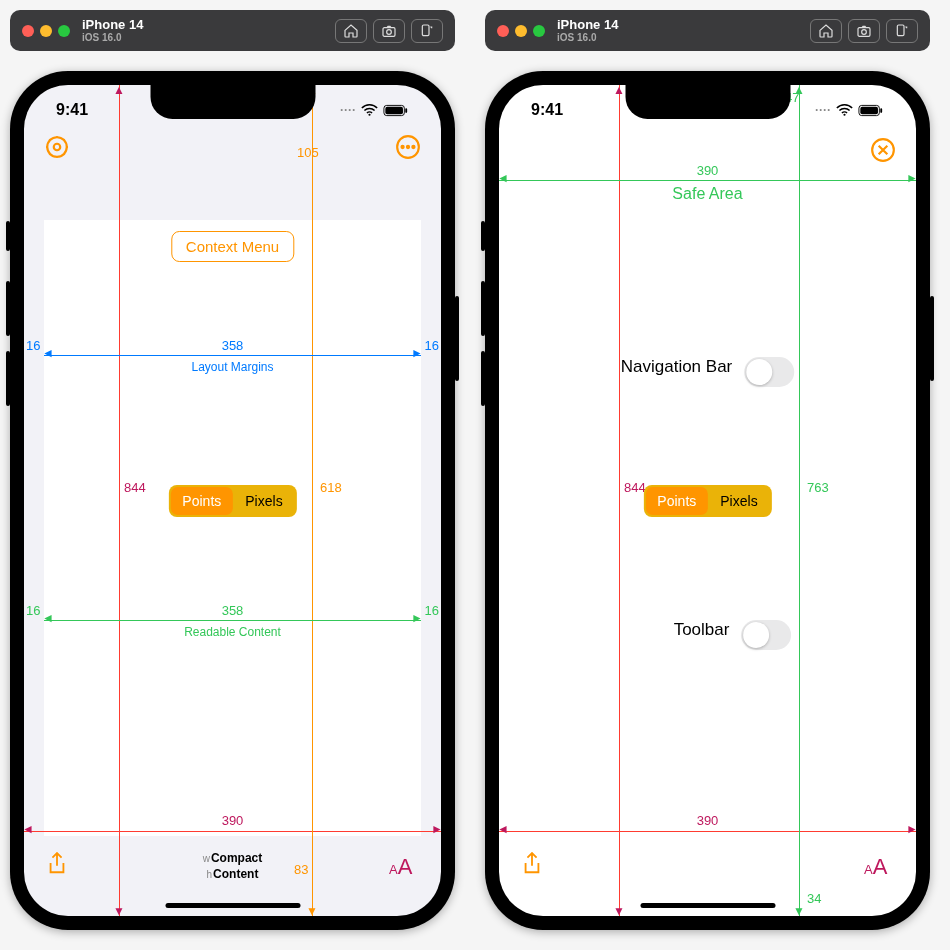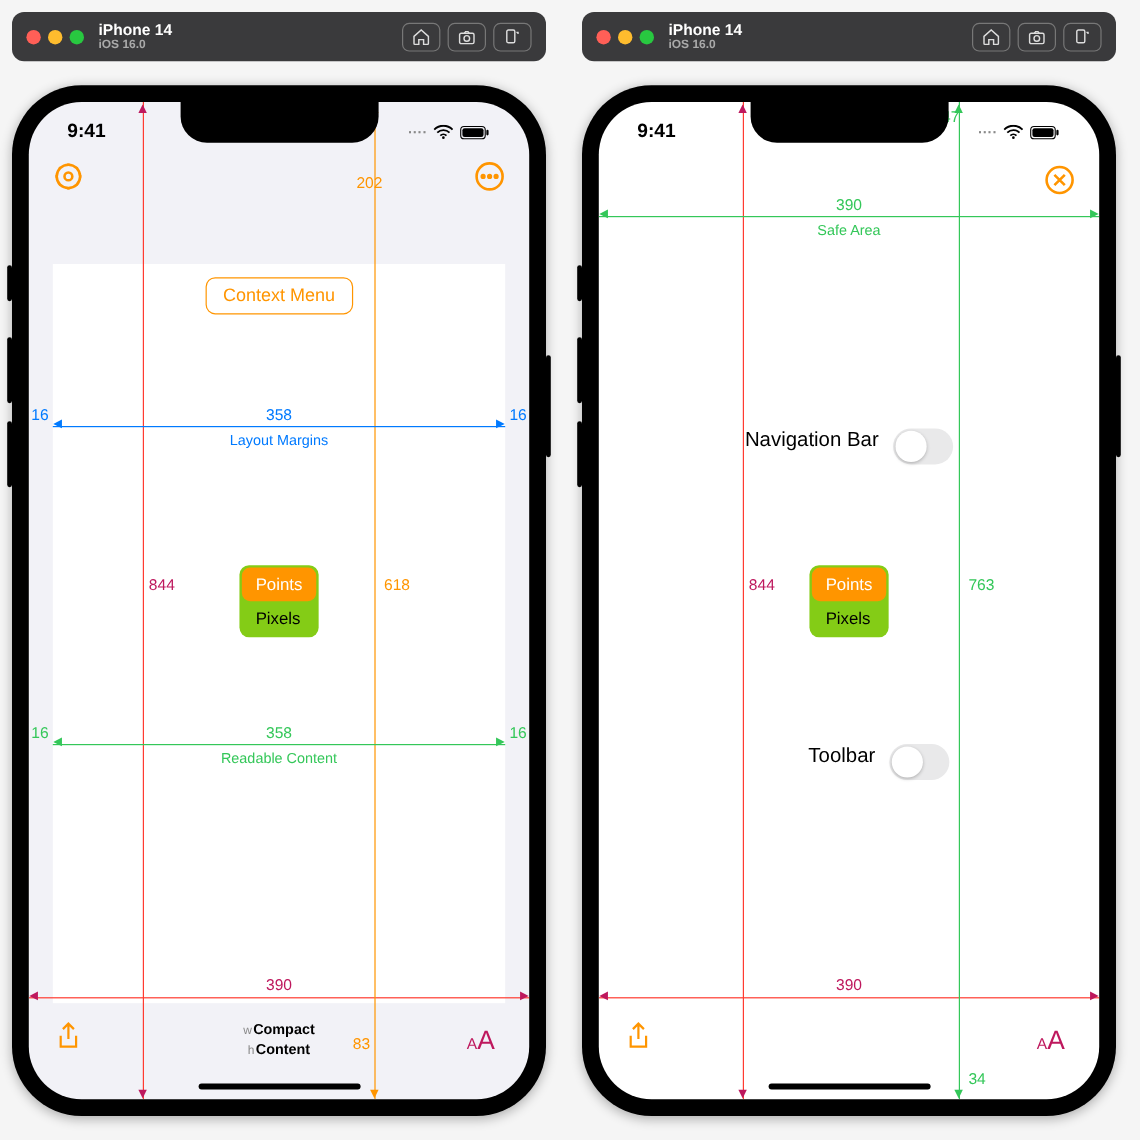--- a/index.html
+++ b/index.html
@@ -89,23 +89,22 @@
   }
 
   .ctx-btn{
     position:absolute;top:146px;left:50%;transform:translateX(-50%);
     border:1.5px solid #ff9500;color:#ff9500;padding:6px 14px;
     border-radius:8px;font-size:15px;z-index:45;background:#fff;
   }
 
   .seg{
     position:absolute;top:50%;left:50%;transform:translate(-50%,-50%);
-    display:flex;background:#84cc16;border-radius:8px;padding:2px;z-index:45;
+    display:flex;background:#eab308;border-radius:8px;padding:2px;z-index:45;
     font-size:14px;
-    flex-direction:column;
   }
   .seg .opt{padding:6px 12px;border-radius:7px}
   .seg .opt.sel{background:#ff9500;color:#fff;font-weight:500}
 
   
   .mline{position:absolute;z-index:30;font-size:13px}
   .mline.h{left:0;right:0;height:0;border-top:1.5px solid}
   .mline.v{top:0;bottom:0;width:0;border-left:1.5px solid}
   .mline.h.arrows::before{content:"◄";position:absolute;left:-2px;top:-10px;font-size:12px}
   .mline.h.arrows::after{content:"►";position:absolute;right:-2px;top:-10px;font-size:12px}
@@ -218,21 +217,21 @@
 
       <div class="content"></div>
 
       <div class="mline v red arrows" style="left:95px;top:0;bottom:0"></div>
       <div class="margin-num red" style="left:100px;top:395px">844</div>
 
       <div class="mline h red arrows" style="left:0;right:0;bottom:84px"></div>
       <div class="margin-num red" style="left:50%;transform:translateX(-50%);bottom:88px">390</div>
 
       <div class="mline v orange arrows" style="left:288px;top:0;bottom:0"></div>
-      <div class="margin-num orange" style="left:273px;top:60px">202</div>
+      <div class="margin-num orange" style="left:273px;top:60px">105</div>
       <div class="margin-num orange" style="left:296px;top:395px">618</div>
       <div class="margin-num orange" style="left:270px;bottom:39px">83</div>
 
       <div class="mline h blue arrows" style="left:20px;right:20px;top:270px"></div>
       <div class="margin-num blue" style="left:50%;transform:translateX(-50%);top:253px">358</div>
       <div class="margin-num blue" style="left:50%;transform:translateX(-50%);top:275px;font-size:12px">Layout Margins</div>
       <div class="margin-num blue" style="left:2px;top:253px">16</div>
       <div class="margin-num blue" style="right:2px;top:253px">16</div>
 
       <div class="mline h green arrows" style="left:20px;right:20px;top:535px"></div>
@@ -336,21 +335,21 @@
       <div class="mline h red arrows" style="left:0;right:0;bottom:84px"></div>
       <div class="margin-num red" style="left:50%;transform:translateX(-50%);bottom:88px">390</div>
 
       <div class="mline v green arrows" style="left:300px;top:0;bottom:0"></div>
       <div class="margin-num green" style="left:286px;top:5px">47</div>
       <div class="margin-num green" style="left:308px;top:395px">763</div>
       <div class="margin-num green" style="left:308px;bottom:10px">34</div>
 
       <div class="mline h green arrows" style="left:0;right:0;top:95px"></div>
       <div class="margin-num green" style="left:50%;transform:translateX(-50%);top:78px">390</div>
-      <div class="margin-num green" style="left:50%;transform:translateX(-50%);top:100px;font-size:12px">Safe Area</div>
+      <div class="margin-num green" style="left:50%;transform:translateX(-50%);top:100px;font-size:16px">Safe Area</div>
 
       <div class="toggle-row" style="top:272px">
         <span>Navigation Bar</span>
         <div class="toggle">
             <div class="knob"></div>
           </div>
       </div>
       <div class="toggle-row" style="top:535px;left:56%">
         <span>Toolbar</span>
         <div class="toggle">

